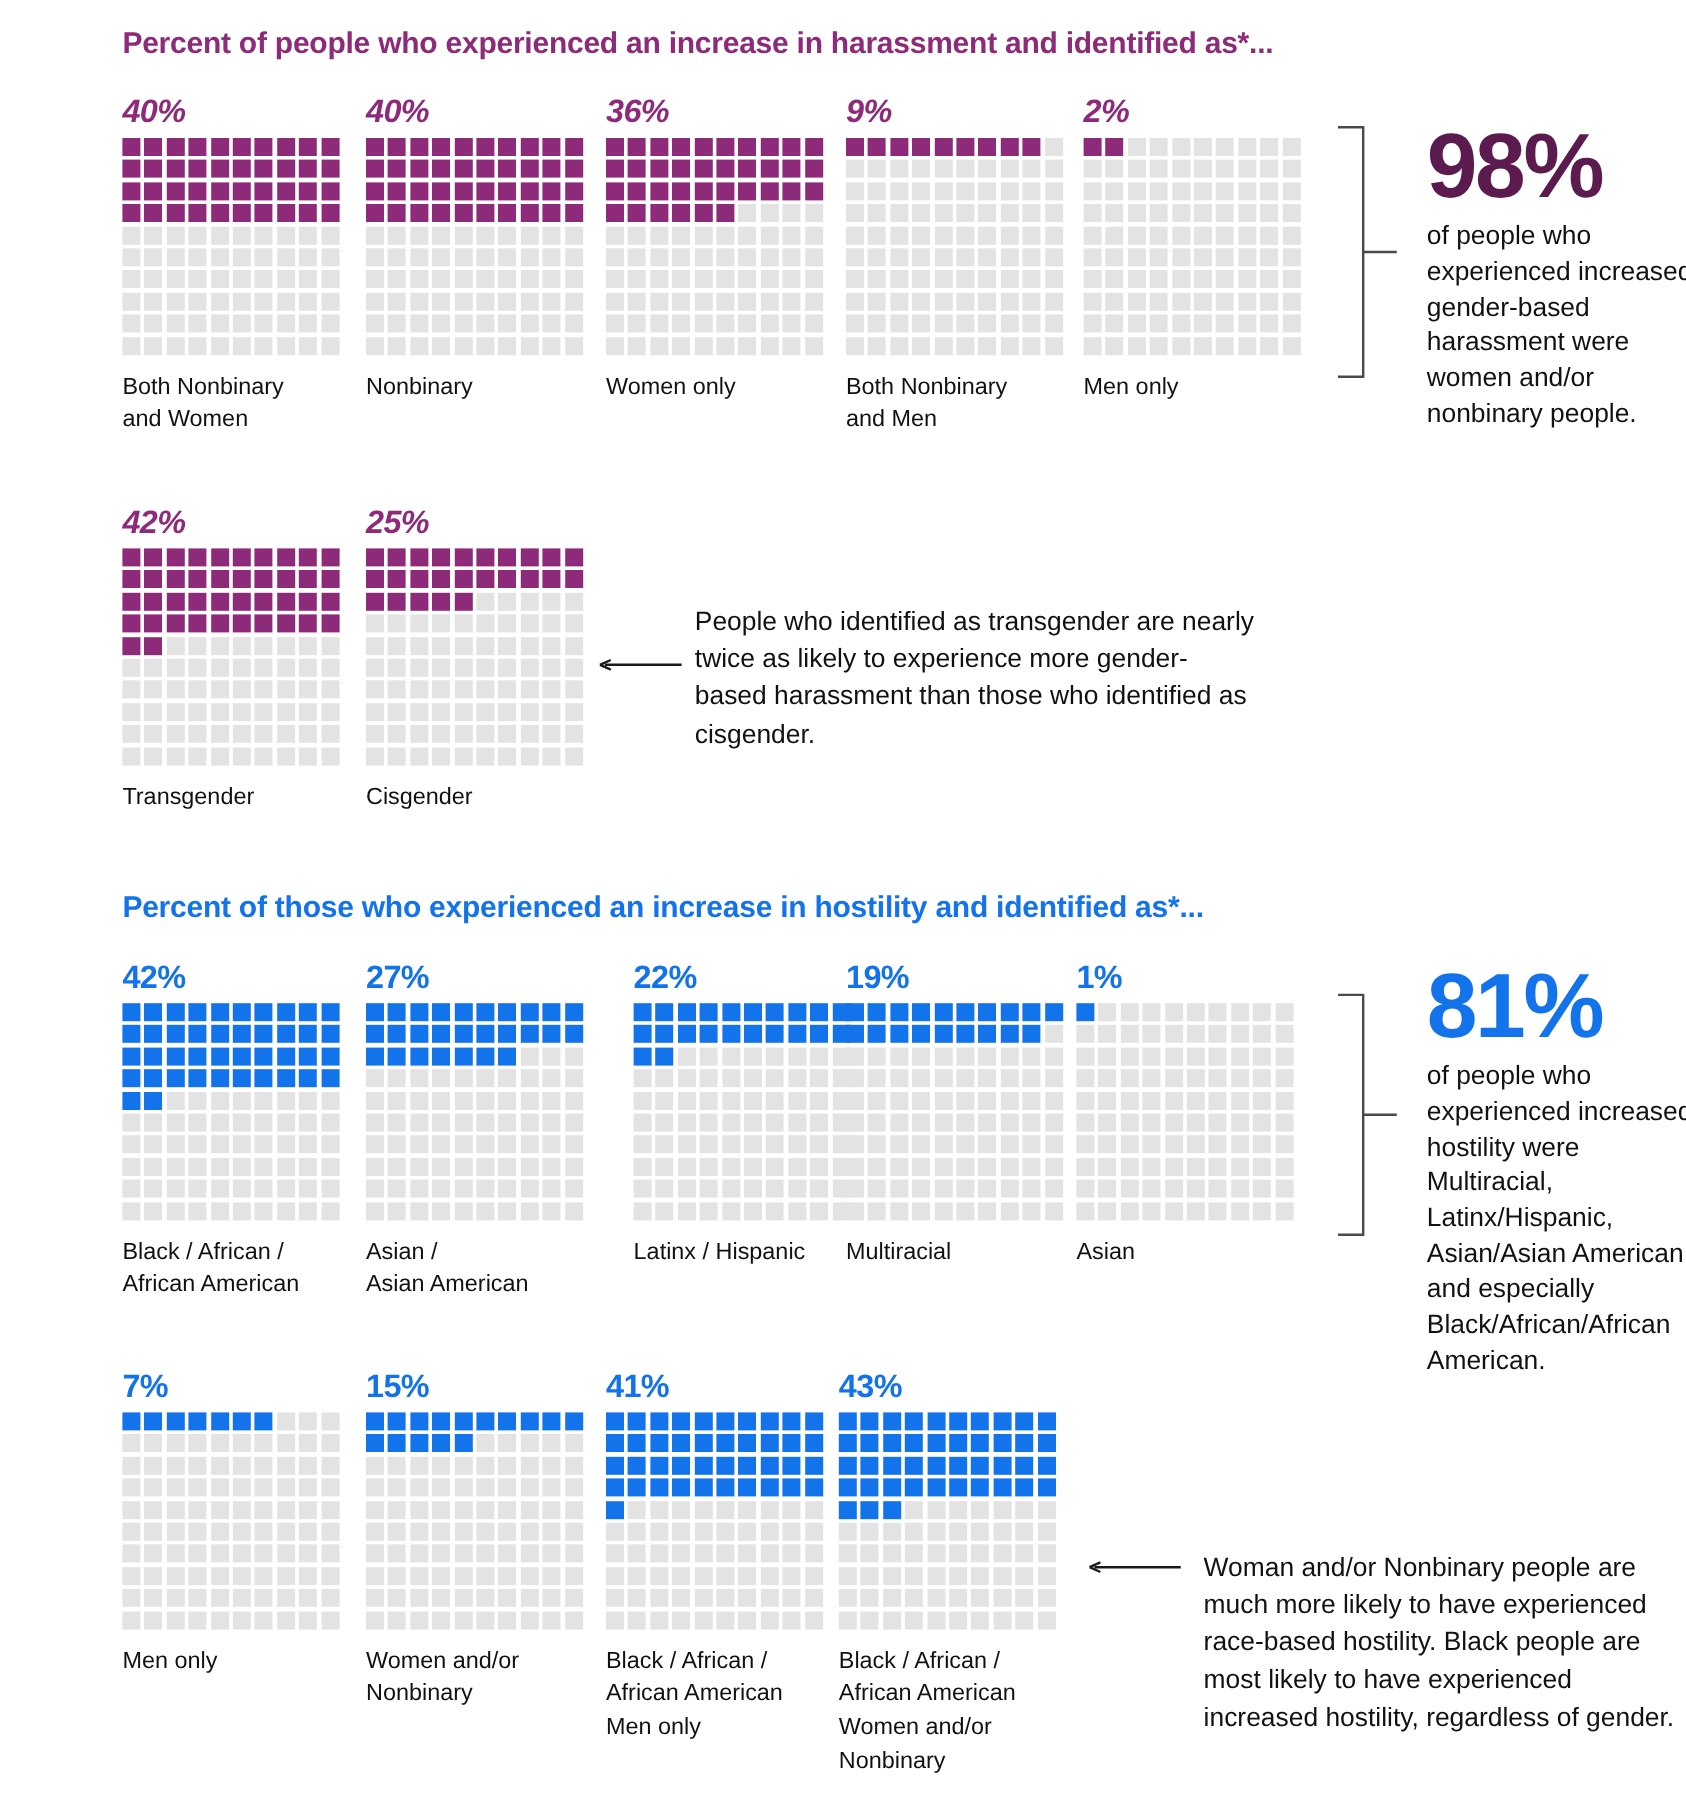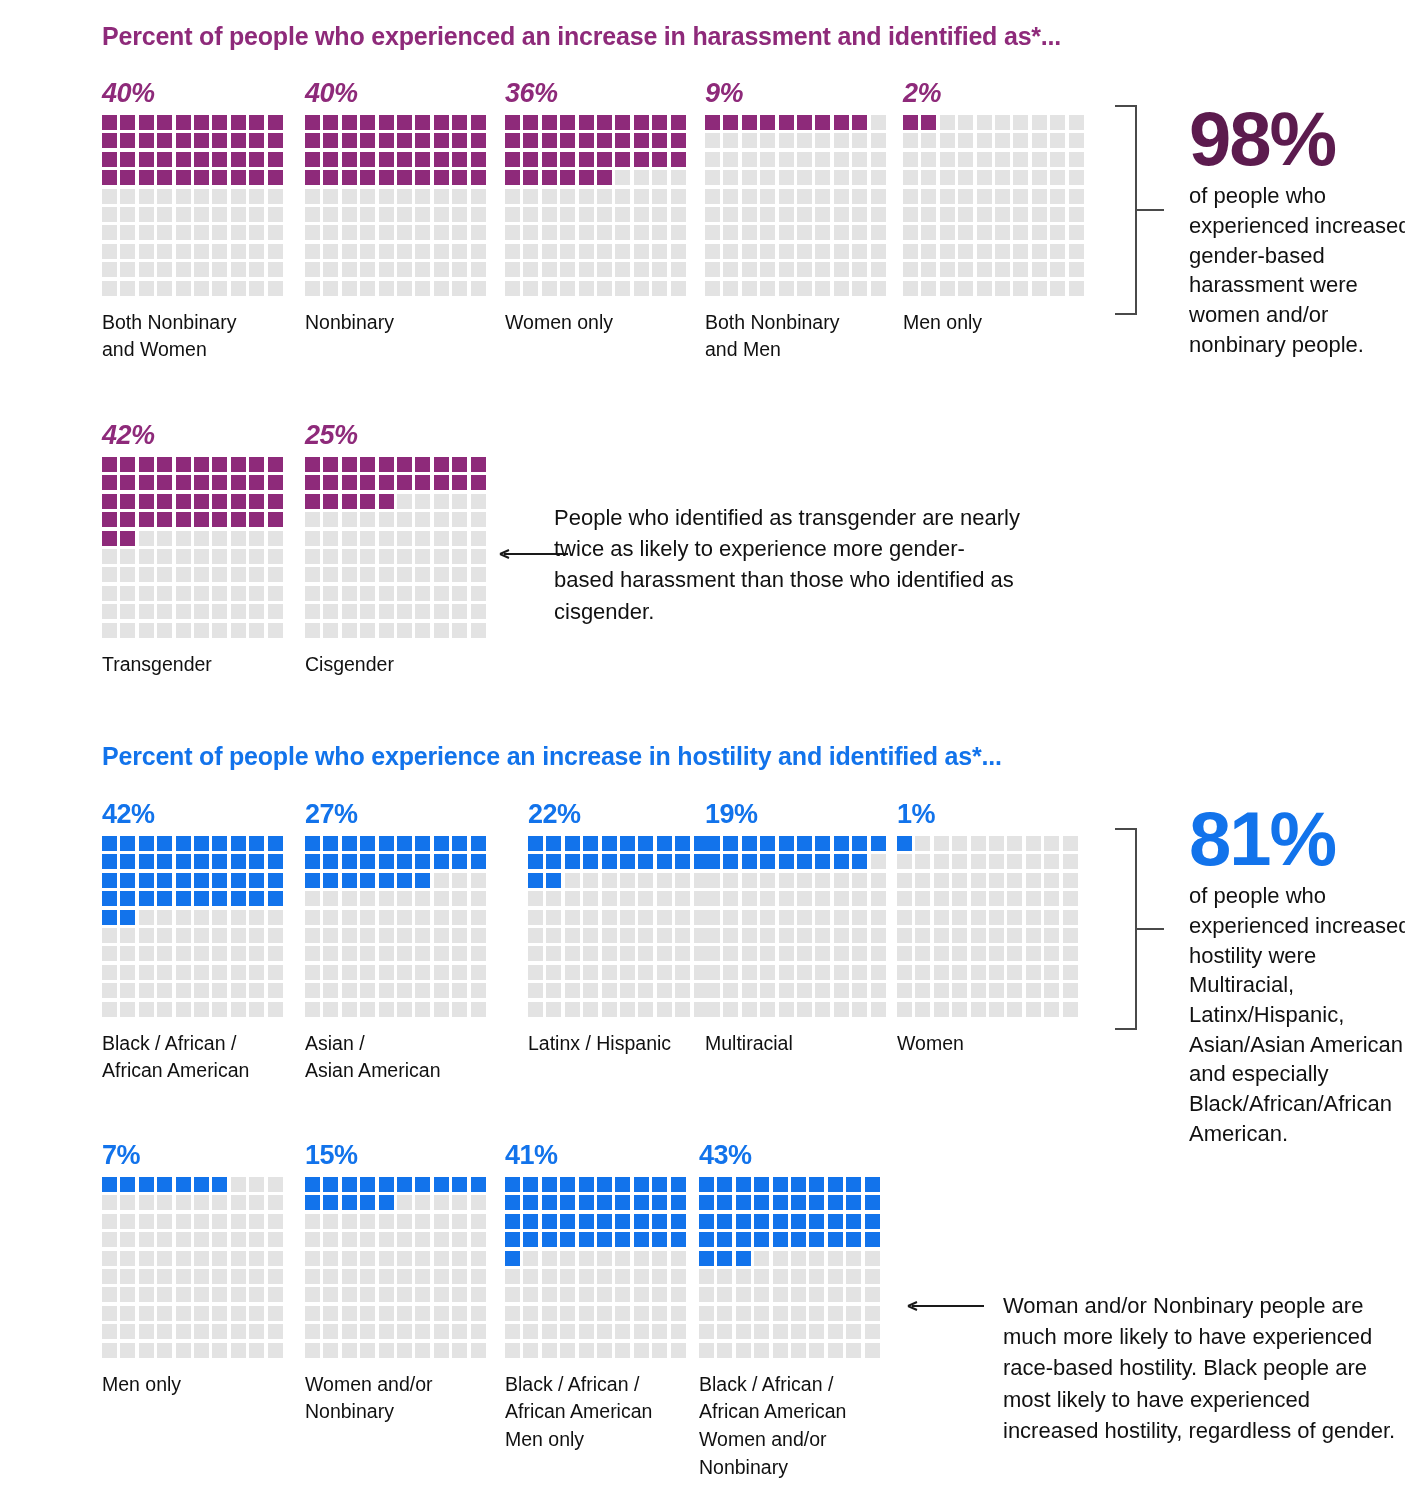--- a/index.html
+++ b/index.html
@@ -867,23 +867,23 @@
 
   <div class="callout" style="left:1141px; top:103px;">
     <div class="callout-big big-purple">98%</div>
     <div class="callout-body">of people who experienced increased gender-based harassment were women and/or nonbinary people.</div>
   </div>
 
   <svg class="leader" style="left:450px; top:546px;" width="72" height="16">
     <path d="M 70,8 L 6,8" fill="none" stroke="#1a1a1a" stroke-width="2"></path>
     <path d="M 2,8 L 11,4 M 2,8 L 11,12" fill="none" stroke="#1a1a1a" stroke-width="2"></path>
   </svg>
-  <div class="annotation" style="left:506px; top:502px; width:470px;">People who identified as transgender are nearly twice as likely to experience more gender-based harassment than those who identified as cisgender.</div>
-
-  <div class="section-heading heading-blue" style="left:54px; top:742px;">Percent of people who experience an increase in hostility and identified as*...</div>
+  <div class="annotation" style="left:531px; top:502px; width:470px;">People who identified as transgender are nearly twice as likely to experience more gender-based harassment than those who identified as cisgender.</div>
+
+  <div class="section-heading heading-blue" style="left:54px; top:742px;">Percent of those who experienced an increase in hostility and identified as*...</div>
 
   <div class="waffle-block" style="left:54px; top:801px;">
     <div class="waffle-pct pct-blue">42%</div>
     <div class="waffle-grid">
         <div class="cell on-blue"></div>
         <div class="cell on-blue"></div>
         <div class="cell on-blue"></div>
         <div class="cell on-blue"></div>
         <div class="cell on-blue"></div>
         <div class="cell on-blue"></div>
@@ -1401,21 +1401,21 @@
         <div class="cell off"></div>
         <div class="cell off"></div>
         <div class="cell off"></div>
         <div class="cell off"></div>
         <div class="cell off"></div>
         <div class="cell off"></div>
         <div class="cell off"></div>
         <div class="cell off"></div>
         <div class="cell off"></div>
       </div>
-    <div class="waffle-label">Women</div>
+    <div class="waffle-label">Asian</div>
   </div>
 
   <div class="waffle-block" style="left:54px; top:1142px;">
     <div class="waffle-pct pct-blue">7%</div>
     <div class="waffle-grid">
         <div class="cell on-blue"></div>
         <div class="cell on-blue"></div>
         <div class="cell on-blue"></div>
         <div class="cell on-blue"></div>
         <div class="cell on-blue"></div>

